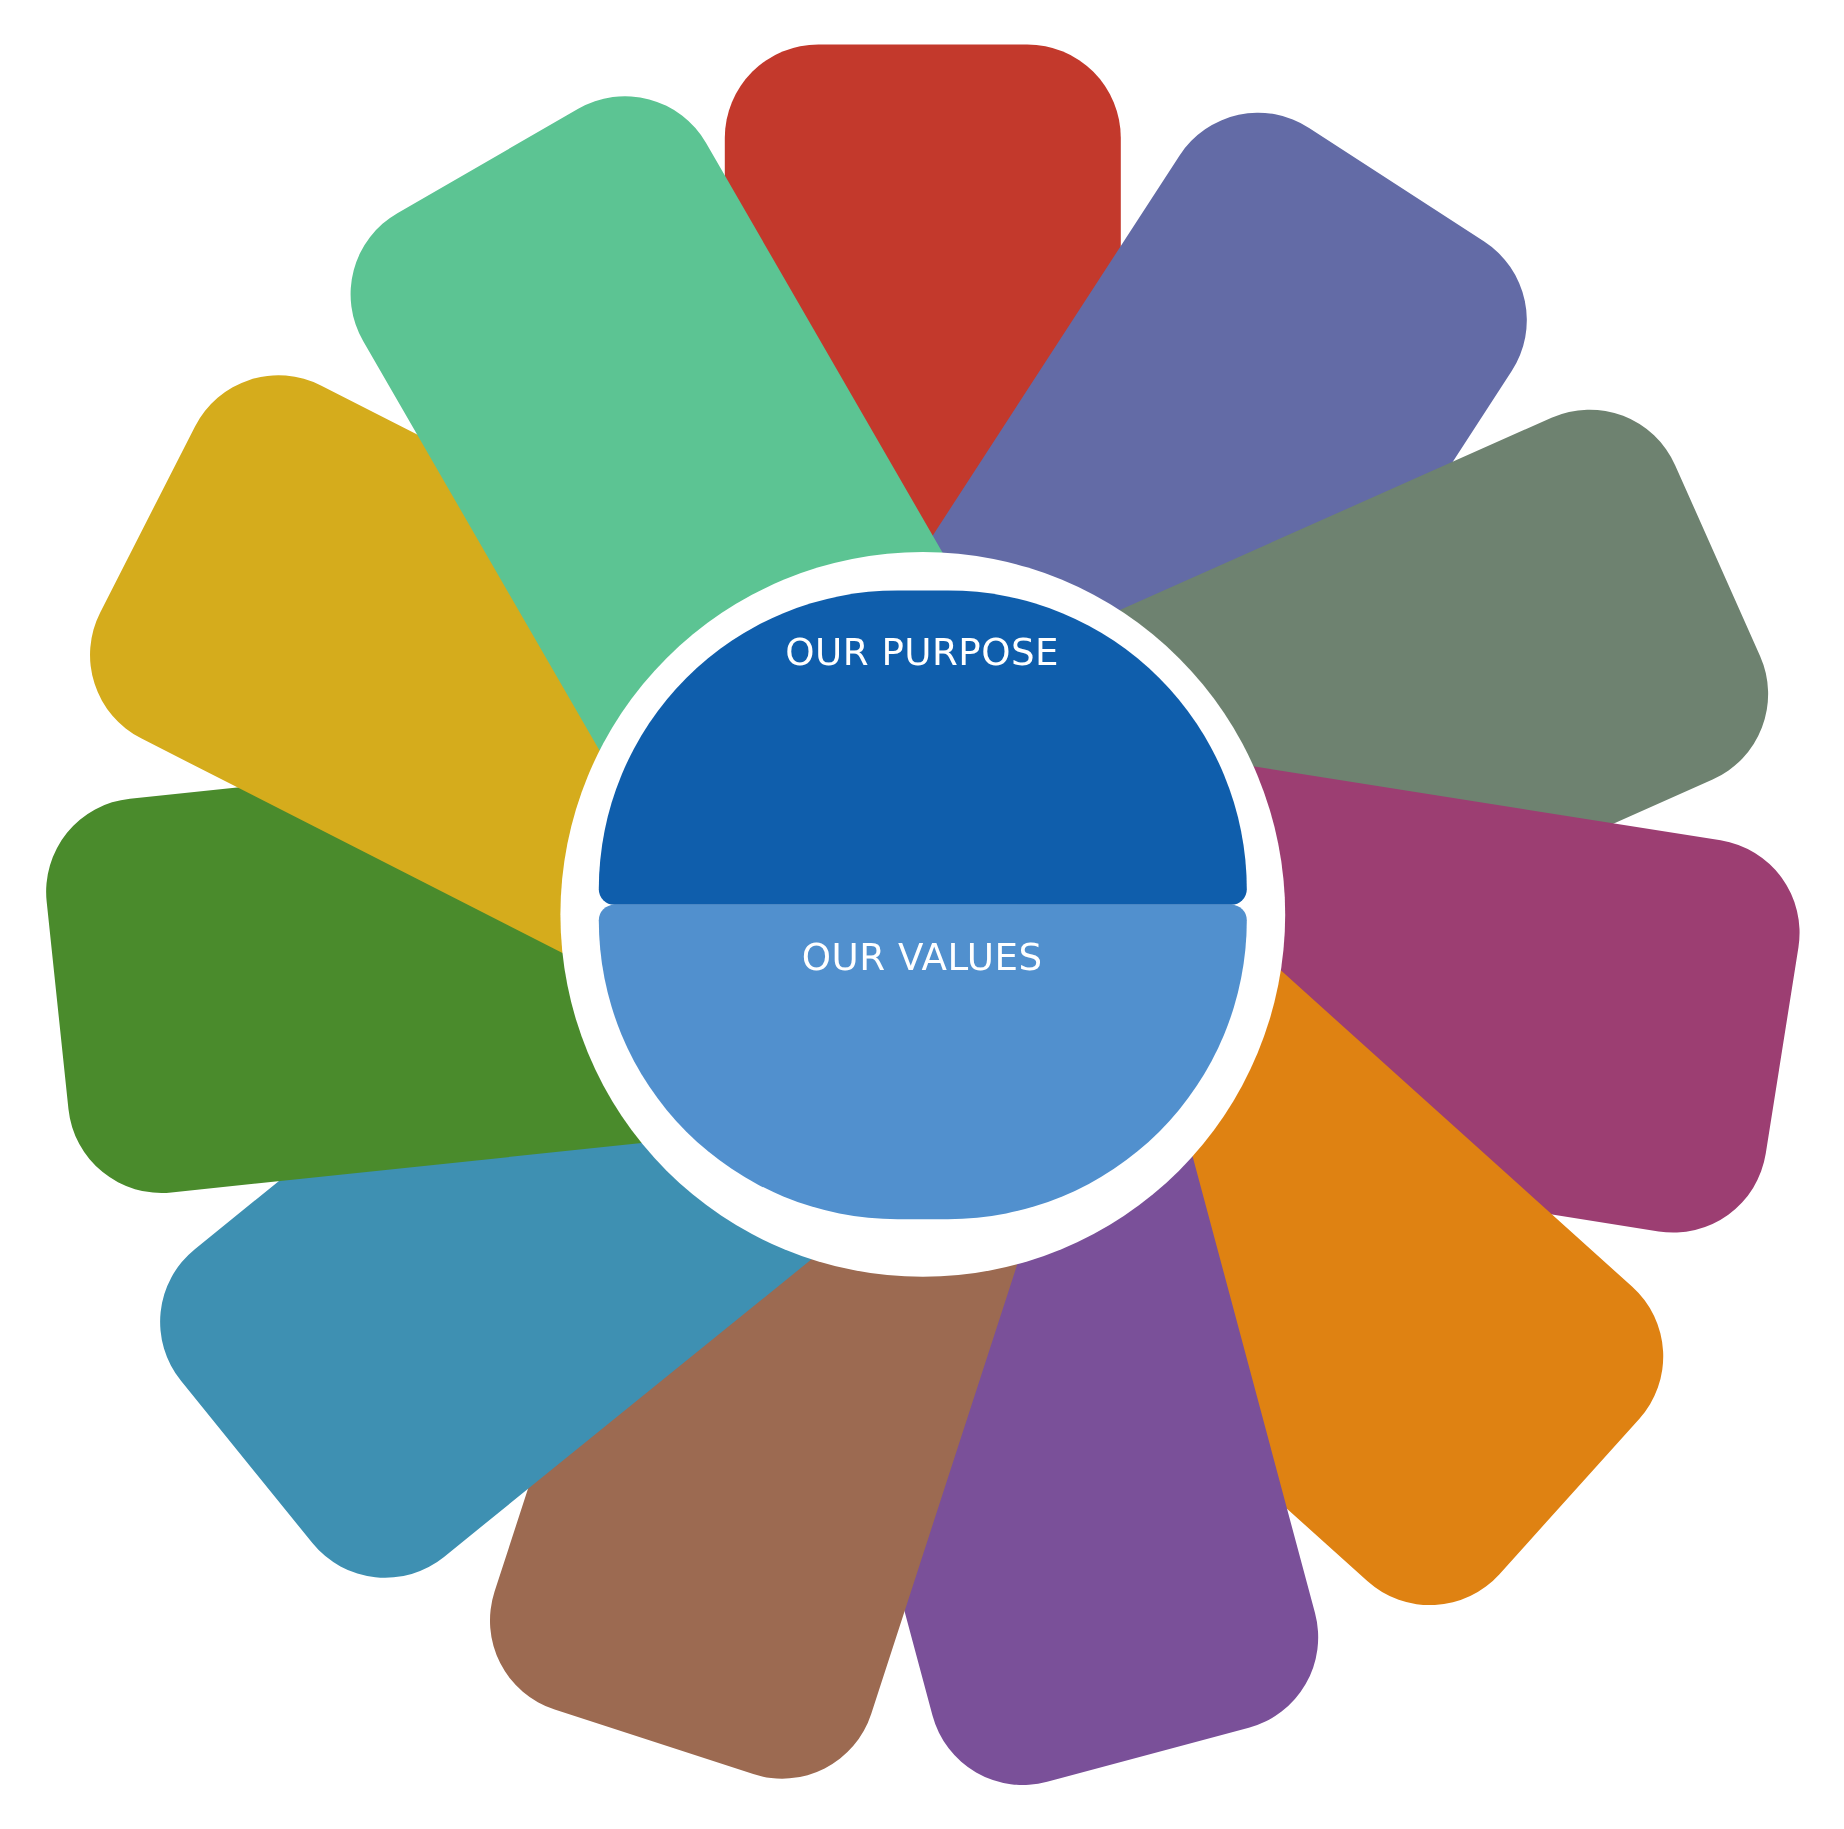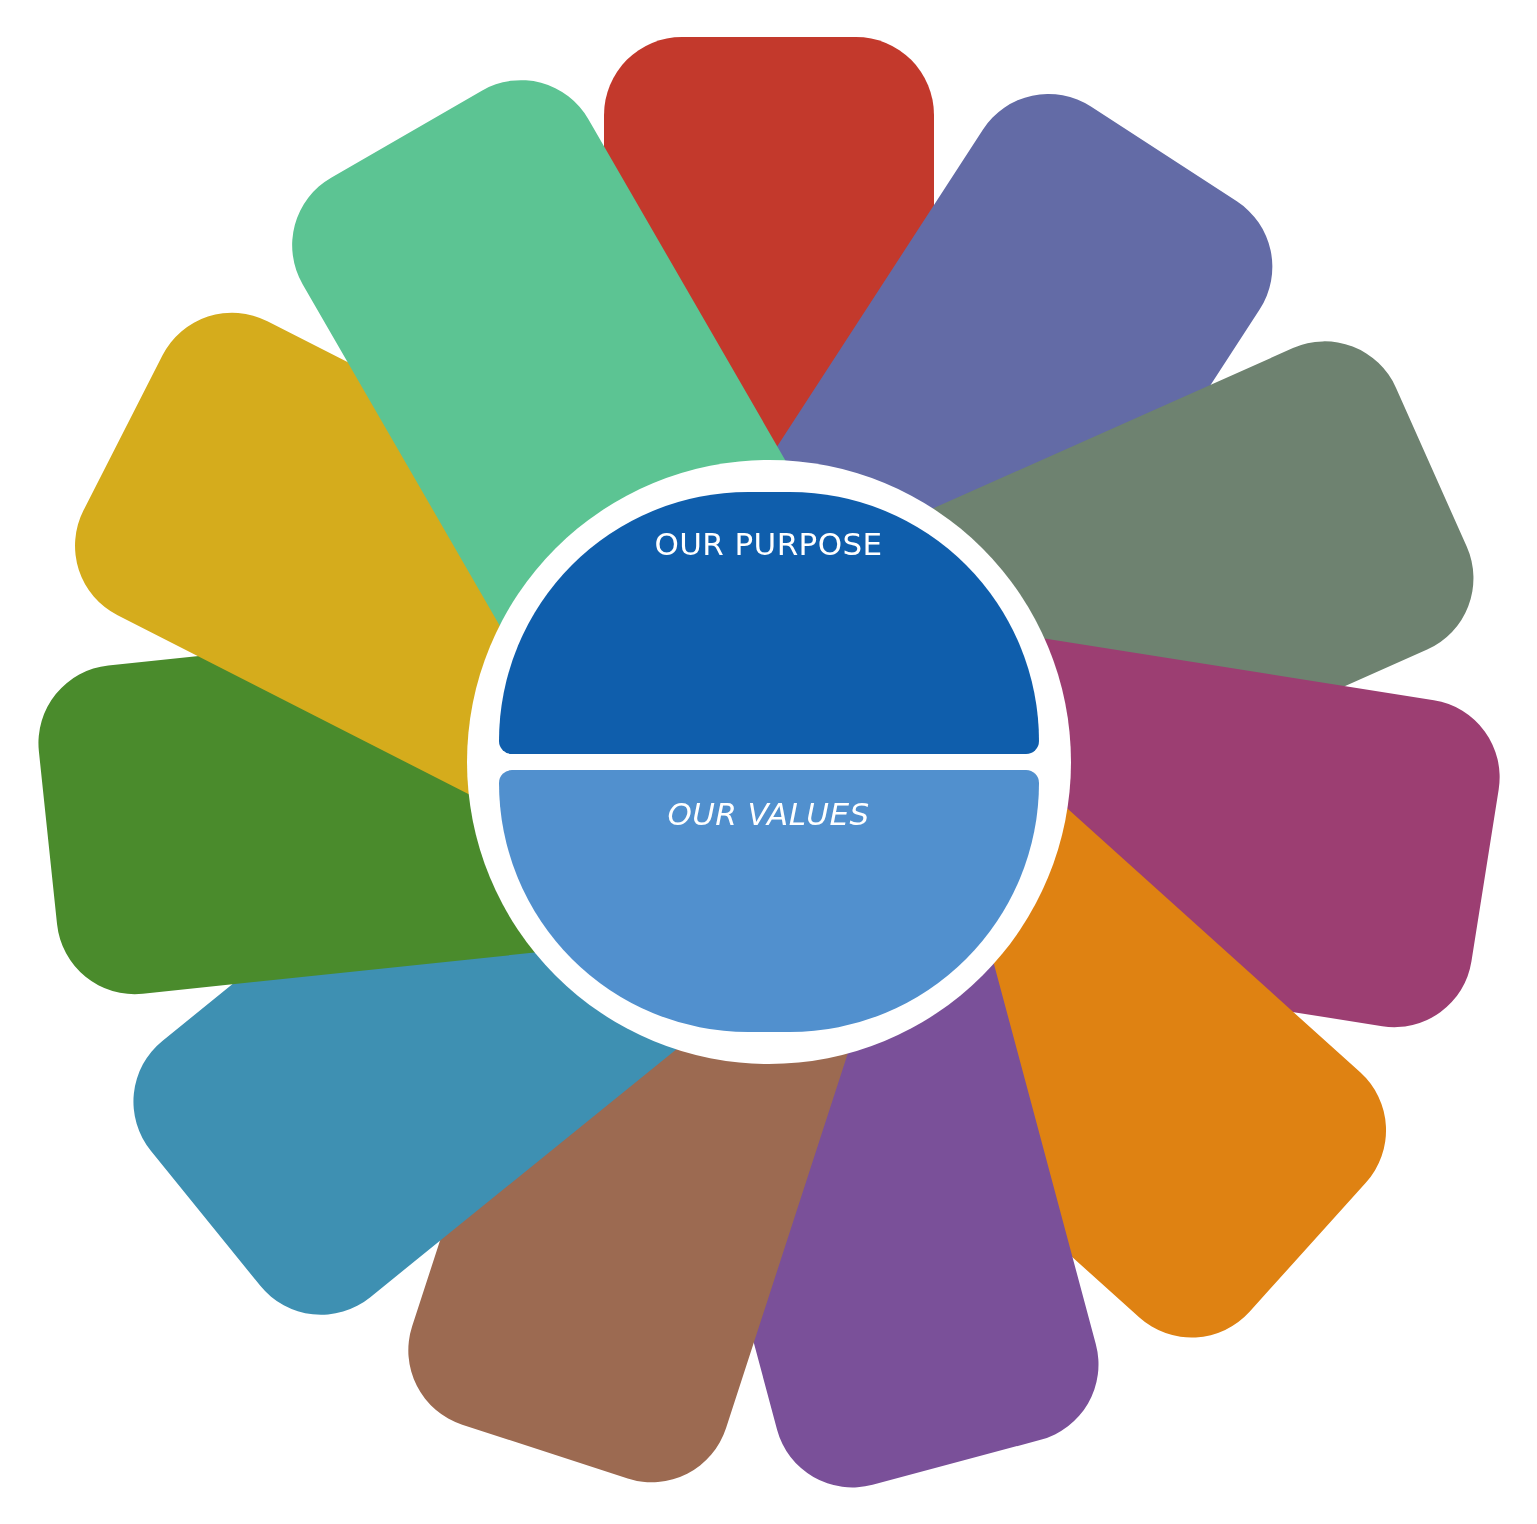--- a/index.html
+++ b/index.html
@@ -63,25 +63,24 @@
     color:#ffffff;text-align:center;box-sizing:border-box;
   }
   #purpose-half{
     top:30px;
     background:#0f5eac;
     border-radius:270px 270px 14px 14px;
     padding:34px 18px 8px 18px;
     text-align:center;
   }
   #values-half{
-    top:308px;
+    top:292px;
     background:#5190ce;
     border-radius:14px 14px 270px 270px;
     padding:26px 20px 10px 20px;
-    font-style:italic;
   }
   .c-title{font-size:31px;line-height:1.22;margin-bottom:1px;letter-spacing:.4px;}
   .c-body{font-size:30px;line-height:1.175;white-space:pre-line;}
 </style>
 </head>
 <body>
 
 <div id="stage">
 
   <div id="petals-layer">

